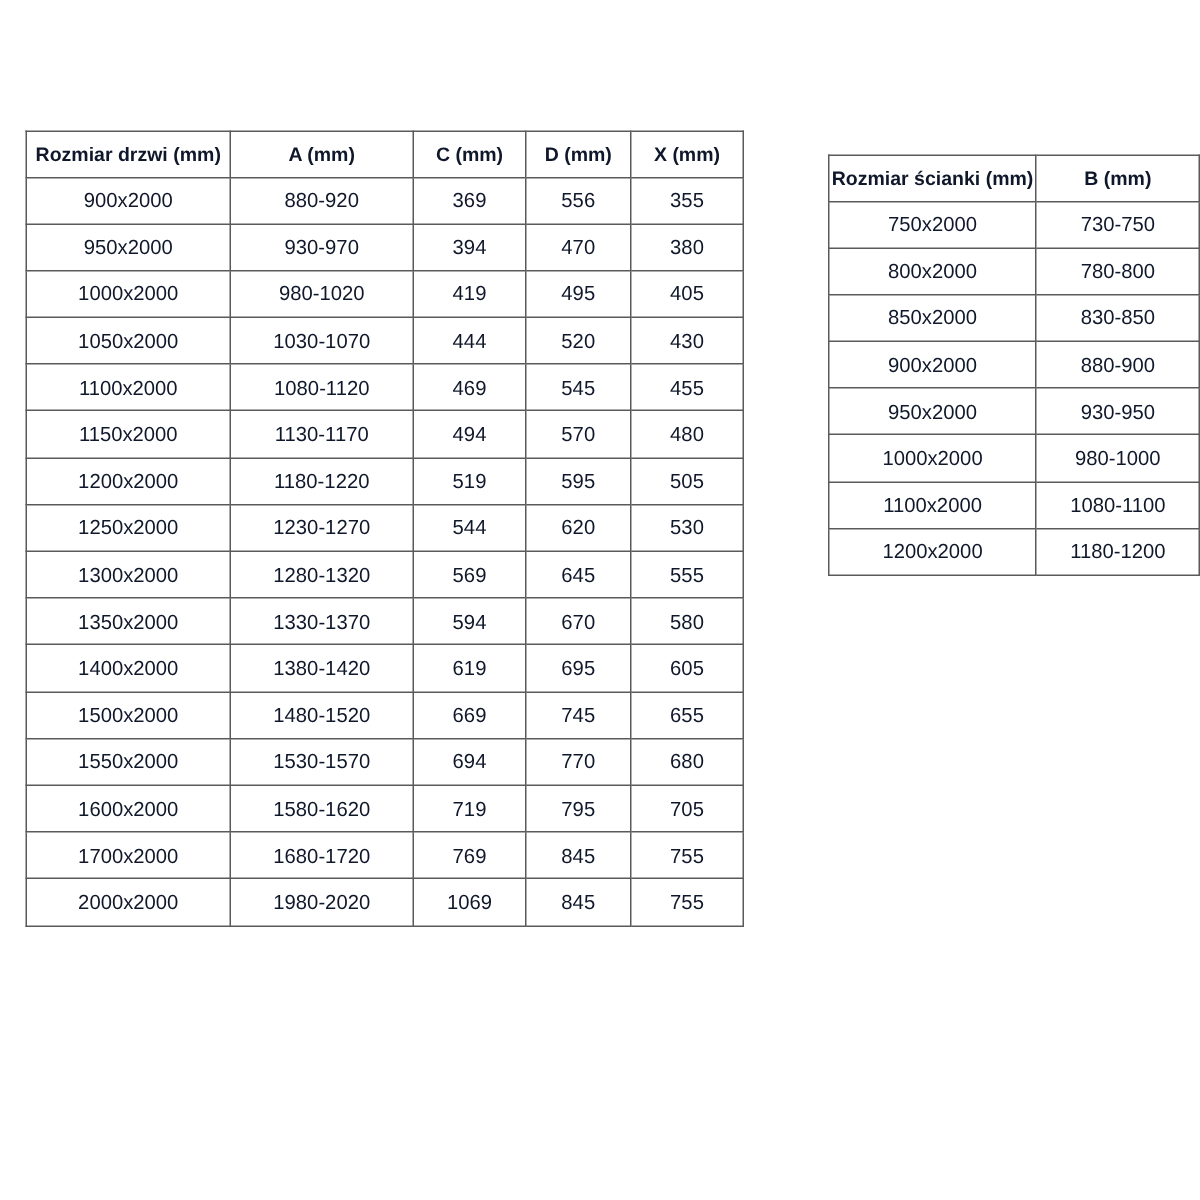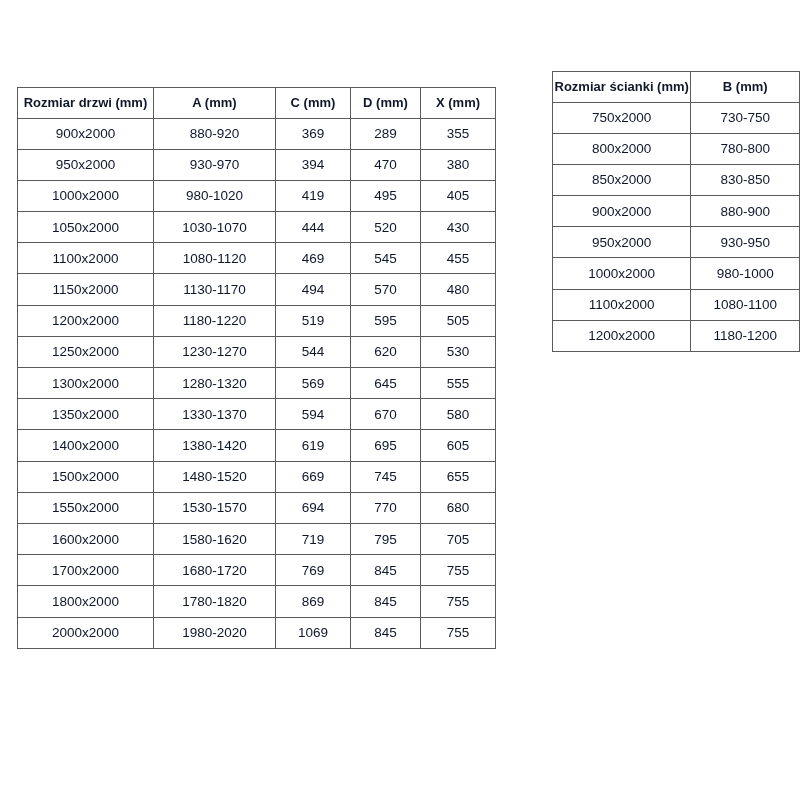--- a/index.html
+++ b/index.html
@@ -39,21 +39,21 @@
   table.spec td {
     font-size: 13.5px;
     height: 30.2px;
   }
   .doors-table {
     left: 2px;
     top: 87px;
   }
   .walls-table {
     left: 537px;
-    top: 71px;
+    top: 103px;
   }
 </style>
 </head>
 <body>
 
 <div class="canvas">
 
   <table class="spec doors-table">
     <colgroup>
       <col style="width:136px">
@@ -69,21 +69,21 @@
           <th>C (mm)</th>
           <th>D (mm)</th>
           <th>X (mm)</th>
         </tr>
     </thead>
     <tbody>
         <tr>
           <td>900x2000</td>
           <td>880-920</td>
           <td>369</td>
-          <td>289</td>
+          <td>556</td>
           <td>355</td>
         </tr>
         <tr>
           <td>950x2000</td>
           <td>930-970</td>
           <td>394</td>
           <td>470</td>
           <td>380</td>
         </tr>
         <tr>
@@ -167,27 +167,20 @@
           <td>1600x2000</td>
           <td>1580-1620</td>
           <td>719</td>
           <td>795</td>
           <td>705</td>
         </tr>
         <tr>
           <td>1700x2000</td>
           <td>1680-1720</td>
           <td>769</td>
-          <td>845</td>
-          <td>755</td>
-        </tr>
-        <tr>
-          <td>1800x2000</td>
-          <td>1780-1820</td>
-          <td>869</td>
           <td>845</td>
           <td>755</td>
         </tr>
         <tr>
           <td>2000x2000</td>
           <td>1980-2020</td>
           <td>1069</td>
           <td>845</td>
           <td>755</td>
         </tr>

